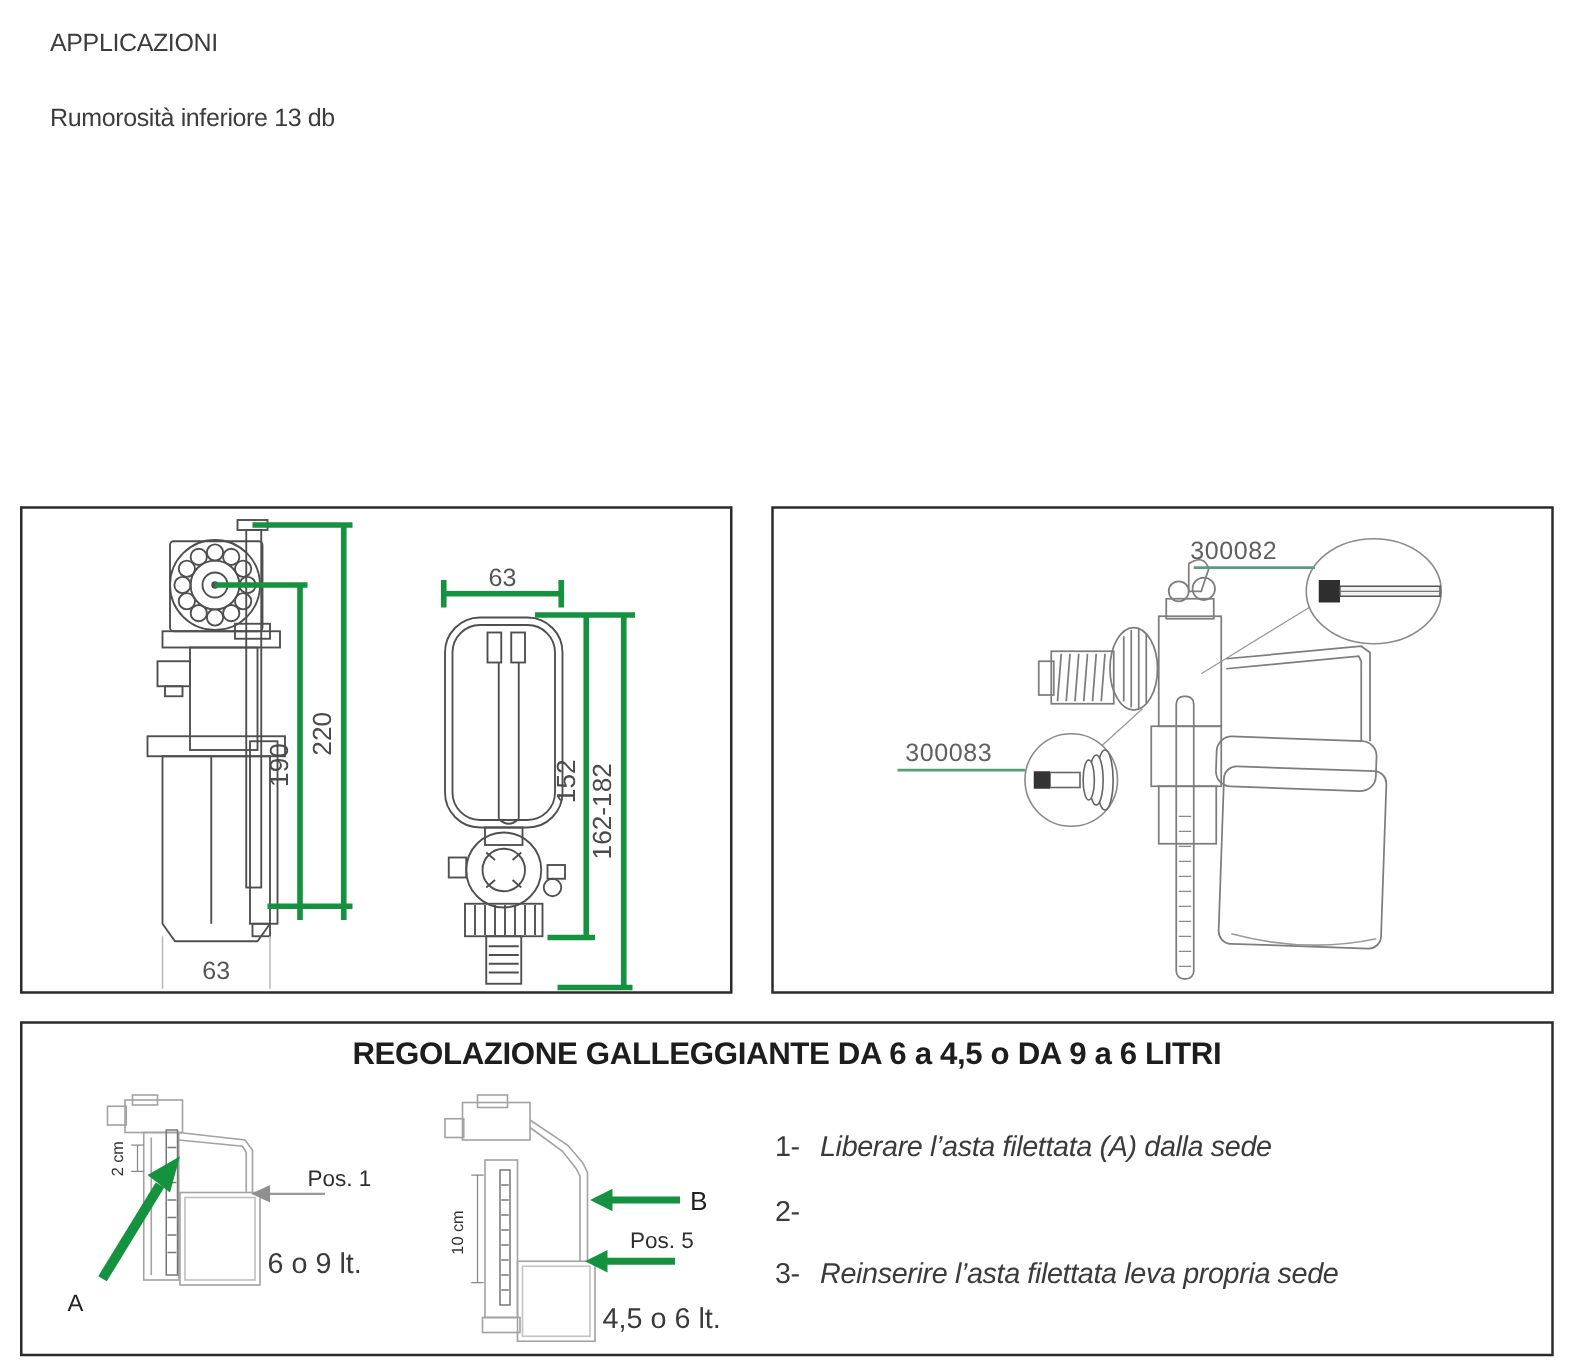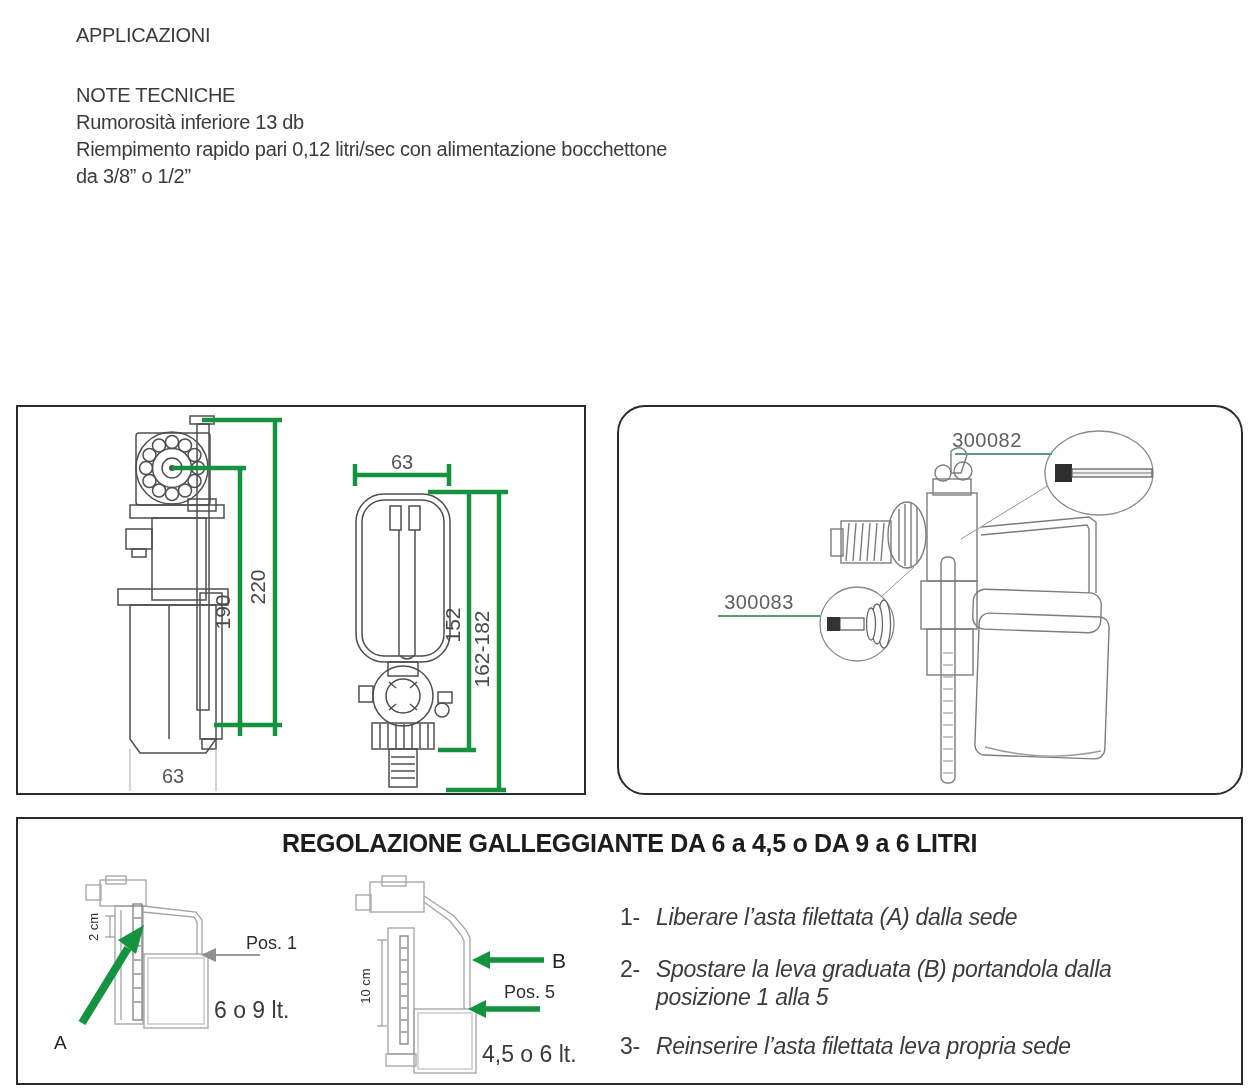--- a/index.html
+++ b/index.html
@@ -1,27 +1,27 @@
 <!DOCTYPE html>
 <html><head>
 <meta charset="utf-8">
 <style>
   html,body{margin:0;padding:0;background:#fff;}
   .page{position:relative;width:1258px;height:1091px;background:#ffffff;overflow:hidden;
         font-family:"Liberation Sans",sans-serif;color:#3c3c3c;}
   
   .intro{position:absolute;left:40px;top:22px;width:720px;font-size:20px;line-height:27px;
-         letter-spacing:-0.3px;color:#3c3c3c;margin-left:36px;}
+         letter-spacing:-0.3px;color:#3c3c3c;}
   .intro .h{margin:0;}
   .pre{white-space:pre-line;}
   .notes{margin-top:33px;}
   
   .panel{position:absolute;border:2px solid #2b2b2b;background:#fff;box-sizing:border-box;}
   .panel-dimensions{left:16px;top:405px;width:570px;height:390px;}
-  .panel-parts{left:617px;top:405px;width:626px;height:390px;border-radius:28px;}
+  .panel-parts{left:617px;top:405px;width:626px;height:390px;}
   .panel-regulation{left:16px;top:817px;width:1227px;height:268px;}
   .panel svg{display:block;}
   
   .reg-title{position:absolute;left:0;right:0;top:10px;text-align:center;
              font-size:25px;font-weight:bold;letter-spacing:-0.3px;color:#1d1d1d;}
   .diag1{position:absolute;left:30px;top:55px;}
   .diag2{position:absolute;left:330px;top:55px;}
   .steps{position:absolute;left:602px;top:84px;width:612px;font-size:23px;line-height:28px;
          letter-spacing:-0.3px;color:#3b3b3b;}
   .step{display:flex;}
@@ -37,24 +37,21 @@
   .dlabel{fill:#222;}
 </style>
 </head>
 <body>
 
 <div class="page">
 
   <div class="intro">
     <div class="h">APPLICAZIONI</div>
     <div class="notes">
-      <div class="h">NOTE TECNICHE</div>
       <div class="pre">Rumorosità inferiore 13 db</div>
-      <div class="pre">Riempimento rapido pari 0,12 litri/sec con alimentazione bocchettone
-da 3/8” o 1/2”</div>
     </div>
   </div>
 
   <div class="panel panel-dimensions">
     <svg width="566" height="386" viewBox="0 0 566 386">
 
       <g stroke="#4f4f4f" stroke-width="1.5" fill="none">
         <rect x="172" y="9" width="24" height="8"></rect>
         <rect x="179" y="17" width="12" height="286"></rect>
         <rect x="118" y="26" width="74" height="72" rx="3"></rect>
@@ -318,22 +315,20 @@
       <text x="134" y="188" font-size="23" fill="#3a3a3a">4,5 o 6 lt.</text>
     </svg>
 
     <div class="steps">
       <div class="step">
         <span class="step-num">1-</span>
         <span class="step-text">Liberare l’asta filettata (A) dalla sede</span>
       </div>
       <div class="step">
         <span class="step-num">2-</span>
-        <span class="step-text">Spostare la leva graduata (B) portandola dalla
-posizione 1 alla 5</span>
       </div>
       <div class="step">
         <span class="step-num">3-</span>
         <span class="step-text">Reinserire l’asta filettata leva propria sede</span>
       </div>
     </div>
   </div>
 
 </div>
 

